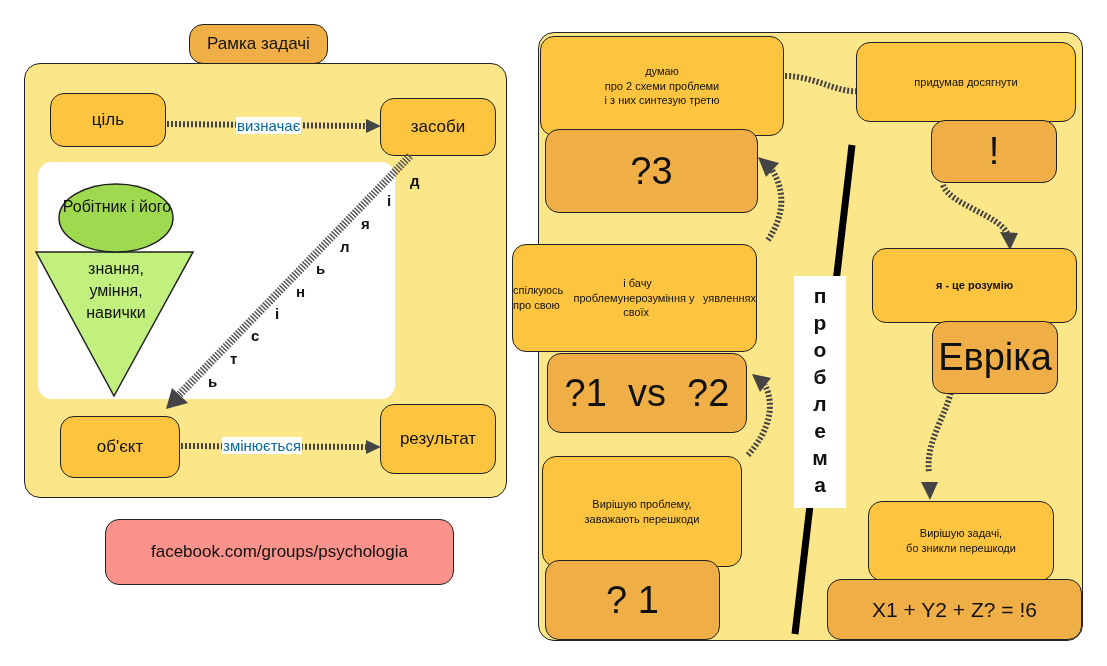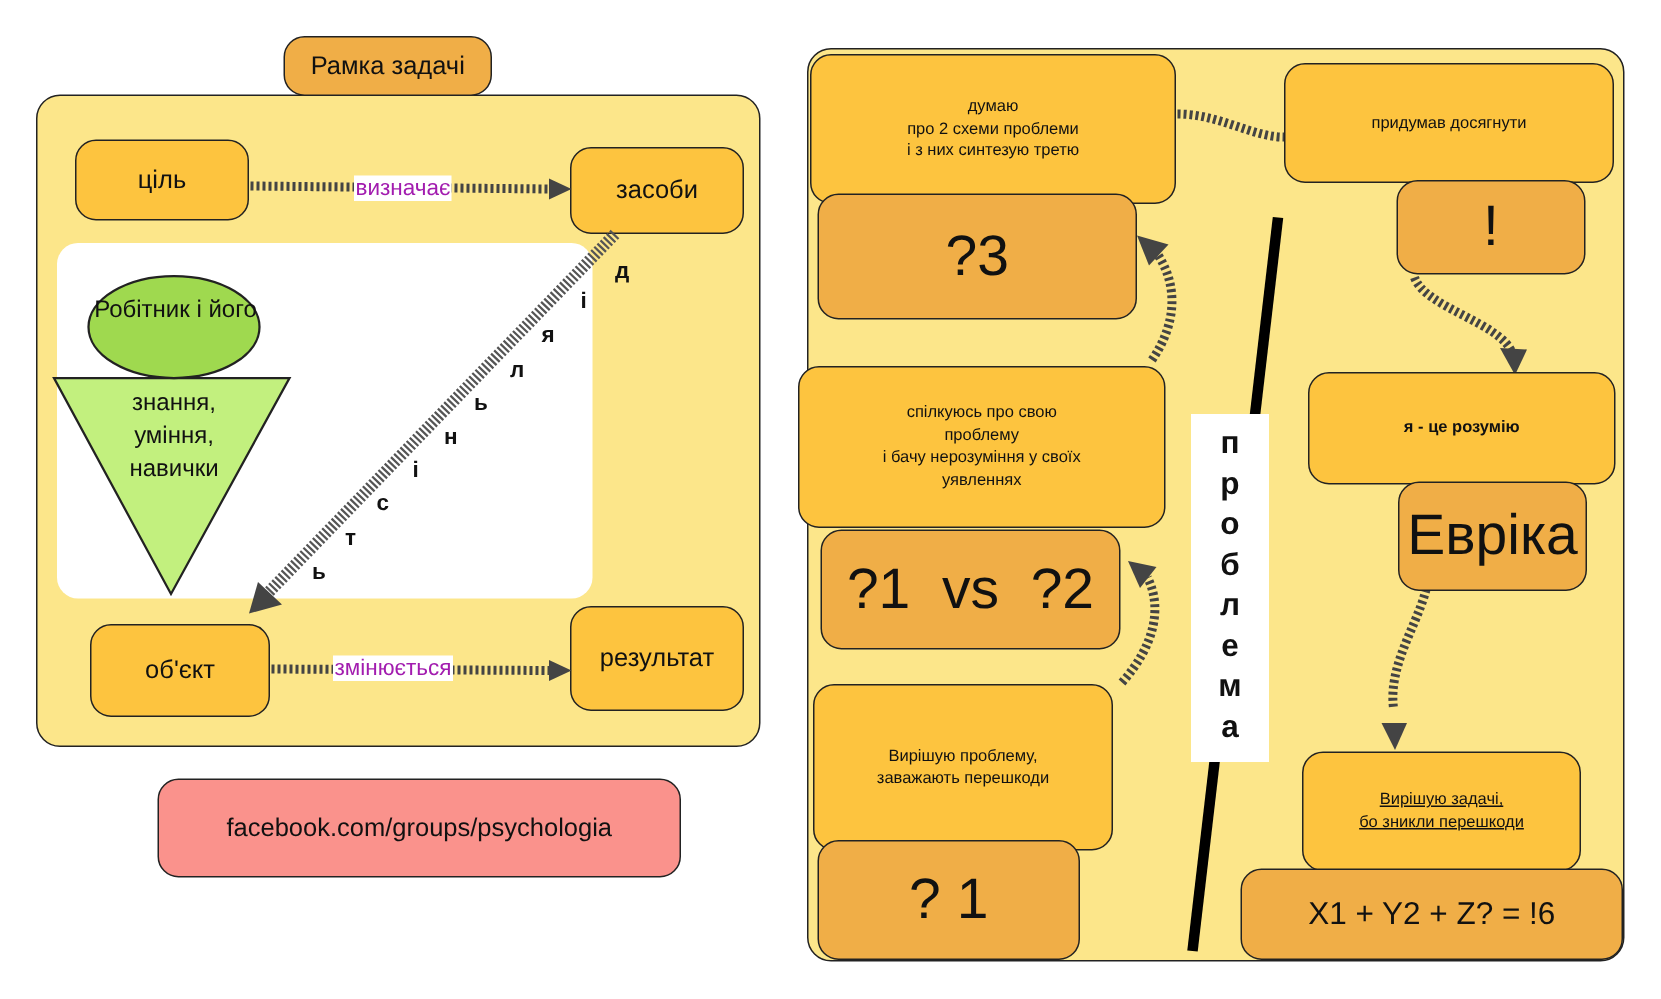--- a/index.html
+++ b/index.html
@@ -8,21 +8,21 @@
   .abs { position: absolute; box-sizing: border-box; }
   .panel { background: #fce68a; border: 1.5px solid #222; border-radius: 16px; }
   .box { display: flex; align-items: center; justify-content: center; 
          border: 1.5px solid #222; border-radius: 14px; box-sizing: border-box; position: absolute; }
   .yel { background: #fdc43f; }
   .org { background: #f0ae47; }
   .pink { background: #fa928c; }
   .t17 { font-size: 17px; }
   .t16 { font-size: 11px; line-height: 1.35; }
   .big { font-size: 38px; }
-  .label { position: absolute; background: #ffffff; font-size: 15px; color: #a21caf; padding: 0 1px; }
+  .label { position: absolute; background: #ffffff; font-size: 15px; color: #0369a1; padding: 0 1px; }
   .letter { position: absolute; font-size: 15px; font-weight: bold; }
   .vlabel { position: absolute; background: #fff; display: flex; flex-direction: column;
             align-items: center; font-size: 21px; font-weight: bold; line-height: 27px; padding-top: 6px; }
   svg.overlay { position: absolute; left: 0; top: 0; pointer-events: none; }
 </style>
 </head>
 <body>
 
 <div class="abs panel" style="left:24px;top:63px;width:483px;height:435px;"></div>
 <div class="box org t17" style="left:189px;top:24px;width:139px;height:40px;">Рамка задачі</div>
@@ -80,21 +80,21 @@
   <polygon points="921,482 938,482 930,500" fill="#444"></polygon>
 </svg>
 
 <div class="box yel t16" style="left:540px;top:36px;width:244px;height:100px;flex-direction:column;">
   <span>думаю</span>
   <span>про 2 схеми проблеми</span>
   <span>і з них синтезую третю</span>
 </div>
 <div class="box org big" style="left:545px;top:129px;width:213px;height:84px;">?3</div>
 
-<div class="box yel t16" style="left:532px;top:244px;width:245px;height:108px;flex-direction:column;">
+<div class="box yel t16" style="left:512px;top:244px;width:245px;height:108px;">
   <span>спілкуюсь про свою</span>
   <span>проблему</span>
   <span>і бачу нерозуміння у своїх</span>
   <span>уявленнях</span>
 </div>
 <div class="box org big" style="left:547px;top:353px;width:200px;height:80px;white-space:pre;">?1  vs  ?2</div>
 
 <div class="box yel t16" style="left:542px;top:456px;width:200px;height:111px;flex-direction:column;">
   <span>Вирішую проблему,</span>
   <span>заважають перешкоди</span>
@@ -111,17 +111,17 @@
   <span>м</span>
   <span>а</span>
 </div>
 
 <div class="box yel t16" style="left:856px;top:42px;width:220px;height:80px;">придумав досягнути</div>
 <div class="box org big" style="left:931px;top:120px;width:126px;height:63px;">!</div>
 
 <div class="box yel t16" style="left:872px;top:248px;width:205px;height:75px;font-weight:bold;">я - це розумію</div>
 <div class="box org big" style="left:932px;top:321px;width:126px;height:73px;">Евріка</div>
 
-<div class="box yel t16" style="left:868px;top:501px;width:186px;height:80px;flex-direction:column;text-decoration:underline;">
+<div class="box yel t16" style="left:868px;top:501px;width:186px;height:80px;flex-direction:column;">
   <span>Вирішую задачі,</span>
   <span>бо зникли перешкоди</span>
 </div>
 <div class="box org" style="left:827px;top:579px;width:255px;height:61px;font-size:21px;">X1 + Y2 + Z? = !6</div>
 
 </body></html>

